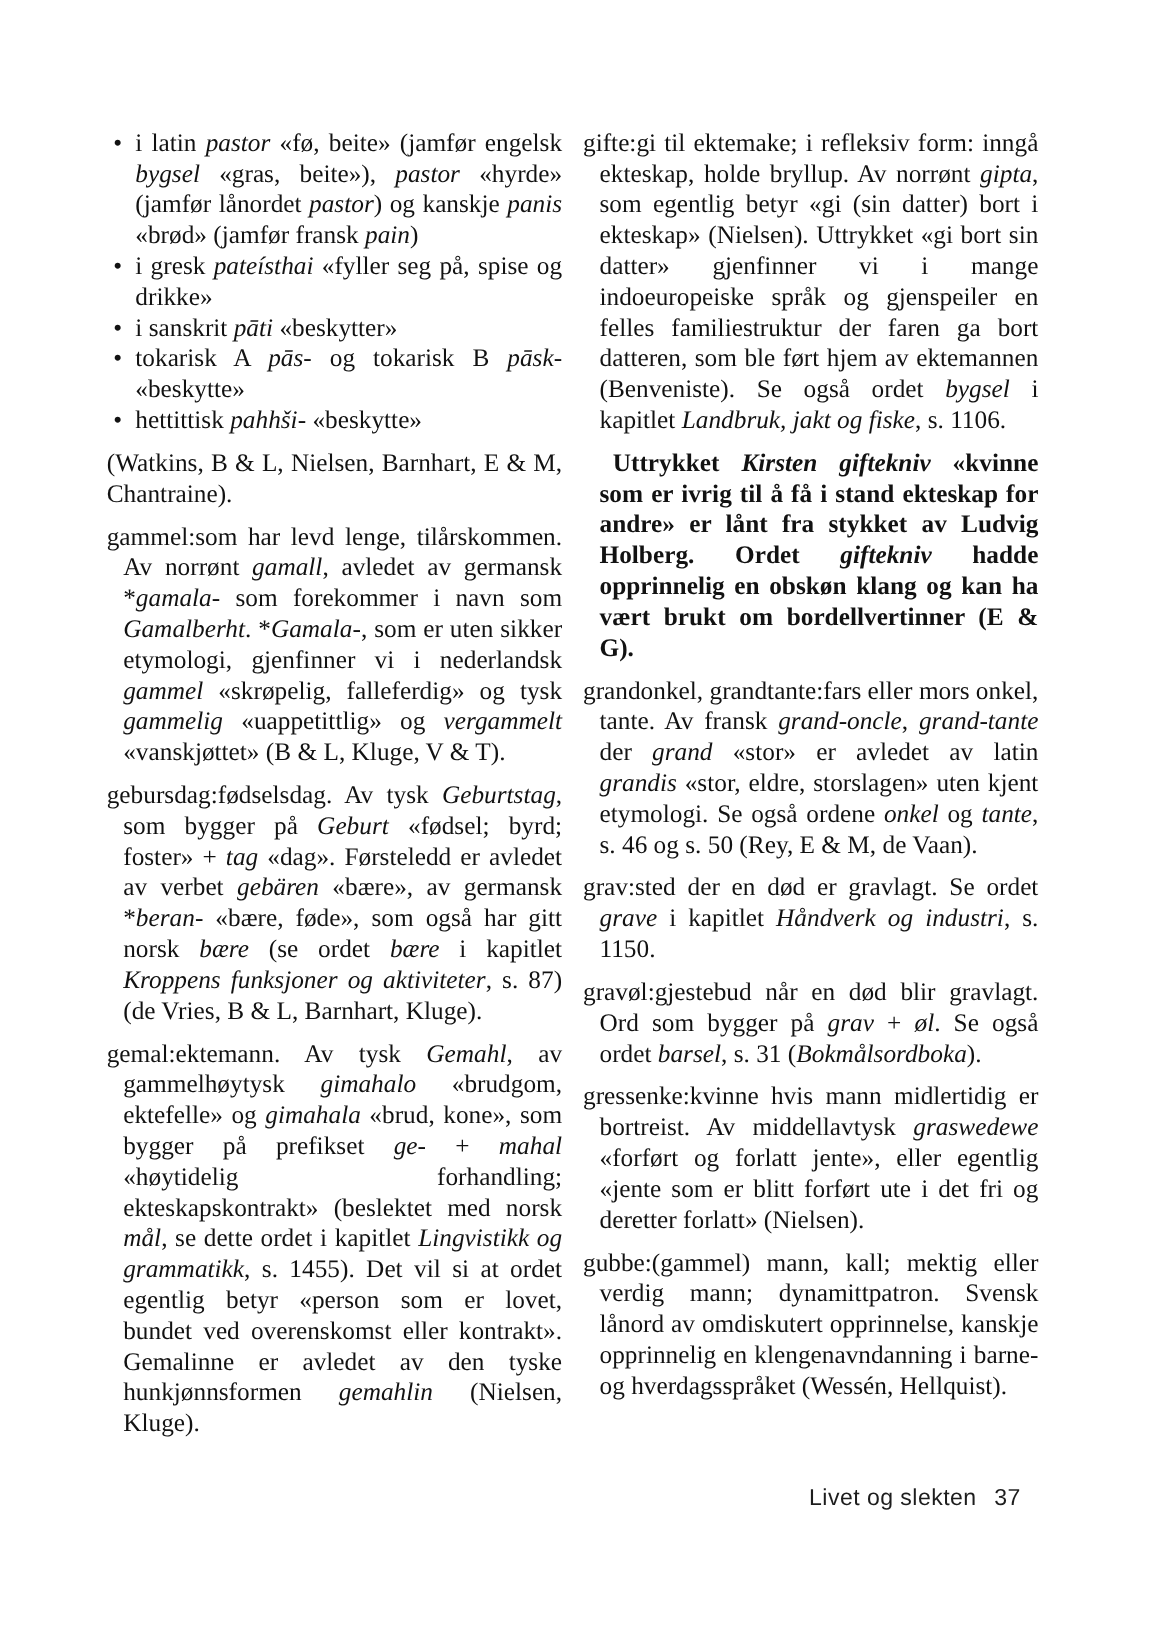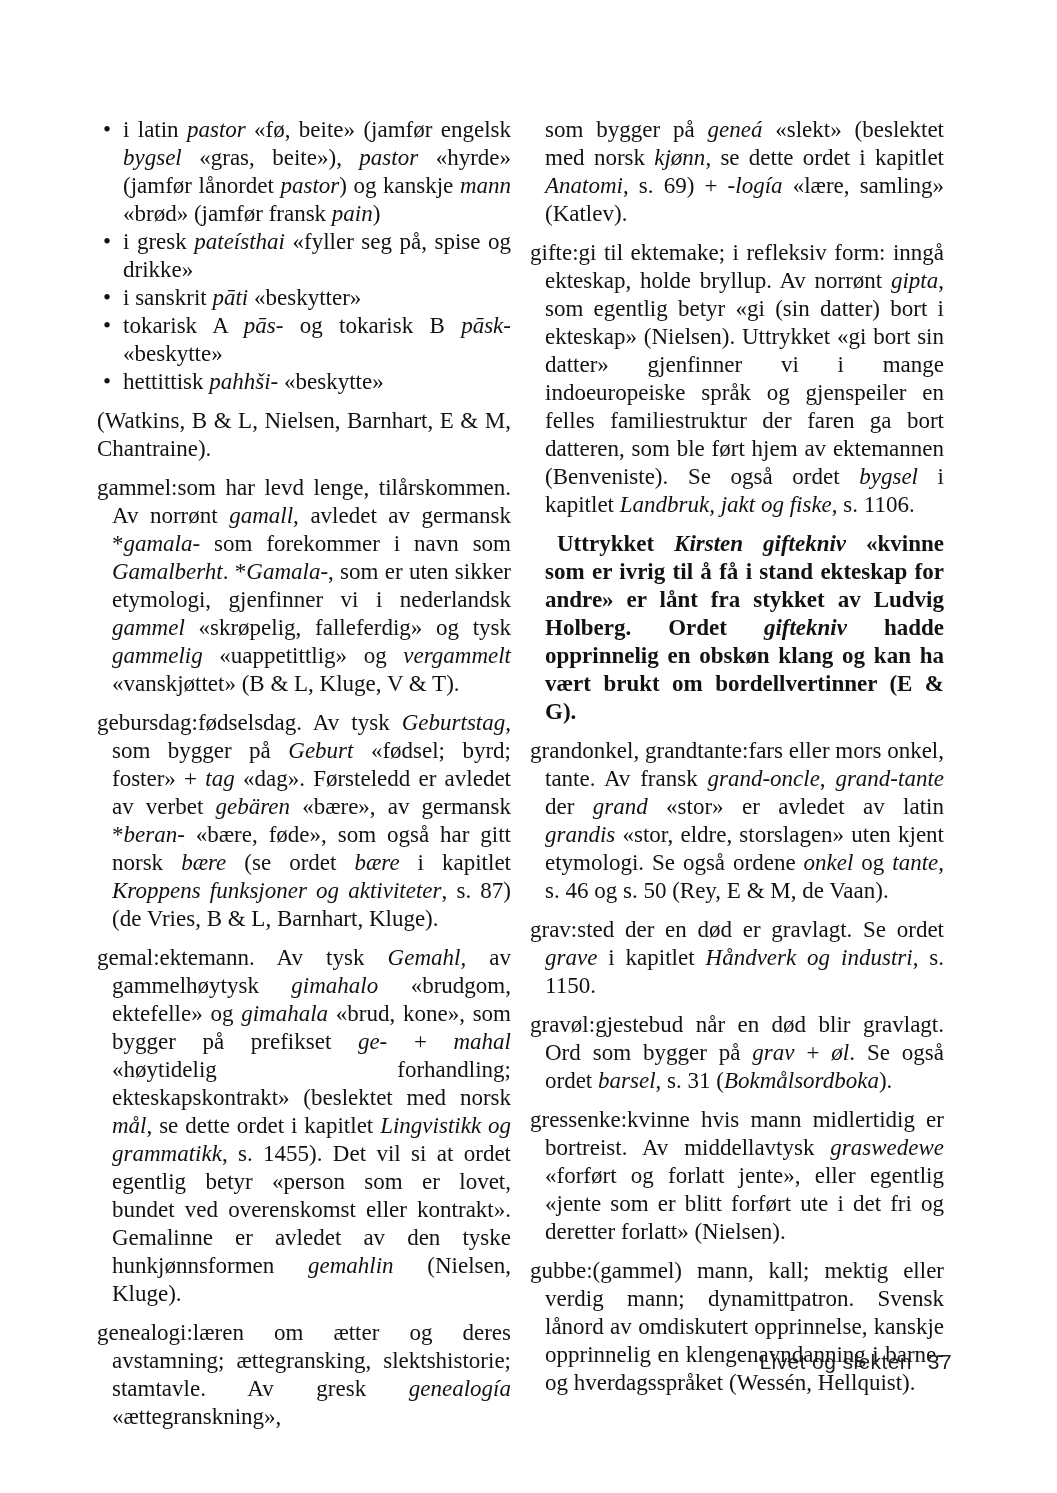--- a/index.html
+++ b/index.html
@@ -50,50 +50,48 @@
     left: 6px;
     top: 0;
   }
 
   .it { font-style: italic; }
   .bd { font-weight: normal; }
 
   .footer {
     position: absolute;
     top: 1350px;
-    right: 105px;
+    right: 129px;
     font-family: "Liberation Sans", sans-serif;
     font-size: 21px;
     font-weight: normal;
     letter-spacing: 0.4px;
     color: #1d1d1d;
     white-space: nowrap;
   }
   .footer .pagenum { margin-left: 16px; }
 </style>
 </head>
 <body>
 
 <div class="page">
   <div class="column column-left" id="col-left">
       <div class="bullets">
-        <div class="bullet-item"><span class="marker">•</span><span>i latin <span class="it">pastor</span> «fø, beite» (jamfør engelsk <span class="it">bygsel</span> «gras, beite»), <span class="it">pastor</span> «hyrde» (jamfør lånordet <span class="it">pastor</span>) og kanskje <span class="it">mann</span> «brød» (jamfør fransk <span class="it">pain</span>)</span></div>
+        <div class="bullet-item"><span class="marker">•</span><span>i latin <span class="it">pastor</span> «fø, beite» (jamfør engelsk <span class="it">bygsel</span> «gras, beite»), <span class="it">pastor</span> «hyrde» (jamfør lånordet <span class="it">pastor</span>) og kanskje <span class="it">panis</span> «brød» (jamfør fransk <span class="it">pain</span>)</span></div>
         <div class="bullet-item"><span class="marker">•</span><span>i gresk <span class="it">pateísthai</span> «fyller seg på, spise og drikke»</span></div>
         <div class="bullet-item"><span class="marker">•</span><span>i sanskrit <span class="it">pāti</span> «beskytter»</span></div>
         <div class="bullet-item"><span class="marker">•</span><span>tokarisk A <span class="it">pās-</span> og tokarisk B <span class="it">pāsk-</span> «beskytte»</span></div>
         <div class="bullet-item"><span class="marker">•</span><span>hettittisk <span class="it">pahhši-</span> «beskytte»</span></div>
       </div>
       <p class="plain">(Watkins, B &amp; L, Nielsen, Barnhart, E &amp; M, Chantraine).</p>
       <p class="entry"><span class="bd">gammel:</span>som har levd lenge, tilårskommen. Av norrønt <span class="it">gamall</span>, avledet av germansk *<span class="it">gamala-</span> som forekommer i navn som <span class="it">Gamalberht</span>. *<span class="it">Gamala-</span>, som er uten sikker etymologi, gjenfinner vi i nederlandsk <span class="it">gammel</span> «skrøpelig, falleferdig» og tysk <span class="it">gammelig</span> «uappetittlig» og <span class="it">vergammelt</span> «vanskjøttet» (B &amp; L, Kluge, V &amp; T).</p>
       <p class="entry"><span class="bd">gebursdag:</span>fødselsdag. Av tysk <span class="it">Geburtstag</span>, som bygger på <span class="it">Geburt</span> «fødsel; byrd; foster» + <span class="it">tag</span> «dag». Førsteledd er avledet av verbet <span class="it">gebären</span> «bære», av germansk *<span class="it">beran-</span> «bære, føde», som også har gitt norsk <span class="it">bære</span> (se ordet <span class="it">bære</span> i kapitlet <span class="it">Kroppens funksjoner og aktiviteter</span>, s. 87) (de Vries, B &amp; L, Barnhart, Kluge).</p>
       <p class="entry"><span class="bd">gemal:</span>ektemann. Av tysk <span class="it">Gemahl</span>, av gammelhøytysk <span class="it">gimahalo</span> «brudgom, ektefelle» og <span class="it">gimahala</span> «brud, kone», som bygger på prefikset <span class="it">ge-</span> + <span class="it">mahal</span> «høytidelig forhandling; ekteskapskontrakt» (beslektet med norsk <span class="it">mål</span>, se dette ordet i kapitlet <span class="it">Lingvistikk og grammatikk</span>, s. 1455). Det vil si at ordet egentlig betyr «person som er lovet, bundet ved overenskomst eller kontrakt». <span class="bd">Gemalinne</span> er avledet av den tyske hunkjønnsformen <span class="it">gemahlin</span> (Nielsen, Kluge).</p>
-      <p class="entry"><span class="bd">genealogi:</span>læren om ætter og deres avstamning; ættegransking, slektshistorie; stamtavle. Av gresk <span class="it">genealogía</span> «ættegranskning»,</p>
     </div>
   <div class="column column-right" id="col-right">
-      <p class="cont">som bygger på <span class="it">geneá</span> «slekt» (beslektet med norsk <span class="it">kjønn</span>, se dette ordet i kapitlet <span class="it">Anatomi</span>, s. 69) + <span class="it">-logía</span> «lære, samling» (Katlev).</p>
       <p class="entry"><span class="bd">gifte:</span>gi til ektemake; i refleksiv form: inngå ekteskap, holde bryllup. Av norrønt <span class="it">gipta</span>, som egentlig betyr «gi (sin datter) bort i ekteskap» (Nielsen). Uttrykket «gi bort sin datter» gjenfinner vi i mange indoeuropeiske språk og gjenspeiler en felles familiestruktur der faren ga bort datteren, som ble ført hjem av ektemannen (Benveniste). Se også ordet <span class="it">bygsel</span> i kapitlet <span class="it">Landbruk, jakt og fiske</span>, s. 1106.</p>
       <p class="para">Uttrykket <span class="it">Kirsten giftekniv</span> «kvinne som er ivrig til å få i stand ekteskap for andre» er lånt fra stykket av Ludvig Holberg. Ordet <span class="it">giftekniv</span> hadde opprinnelig en obskøn klang og kan ha vært brukt om bordellvertinner (E &amp; G).</p>
       <p class="entry"><span class="bd">grandonkel, grandtante:</span>fars eller mors onkel, tante. Av fransk <span class="it">grand-oncle</span>, <span class="it">grand-tante</span> der <span class="it">grand</span> «stor» er avledet av latin <span class="it">grandis</span> «stor, eldre, storslagen» uten kjent etymologi. Se også ordene <span class="it">onkel</span> og <span class="it">tante</span>, s. 46 og s. 50 (Rey, E &amp; M, de Vaan).</p>
       <p class="entry"><span class="bd">grav:</span>sted der en død er gravlagt. Se ordet <span class="it">grave</span> i kapitlet <span class="it">Håndverk og industri</span>, s. 1150.</p>
       <p class="entry"><span class="bd">gravøl:</span>gjestebud når en død blir gravlagt. Ord som bygger på <span class="it">grav</span> + <span class="it">øl</span>. Se også ordet <span class="it">barsel</span>, s. 31 (<span class="it">Bokmålsordboka</span>).</p>
       <p class="entry"><span class="bd">gressenke:</span>kvinne hvis mann midlertidig er bortreist. Av middellavtysk <span class="it">graswedewe</span> «forført og forlatt jente», eller egentlig «jente som er blitt forført ute i det fri og deretter forlatt» (Nielsen).</p>
       <p class="entry"><span class="bd">gubbe:</span>(gammel) mann, kall; mektig eller verdig mann; dynamittpatron. Svensk lånord av omdiskutert opprinnelse, kanskje opprinnelig en klengenavndanning i barne- og hverdagsspråket (Wessén, Hellquist).</p>
     </div>
   <div class="footer">
     <span>Livet og slekten</span><span class="pagenum">37</span>

